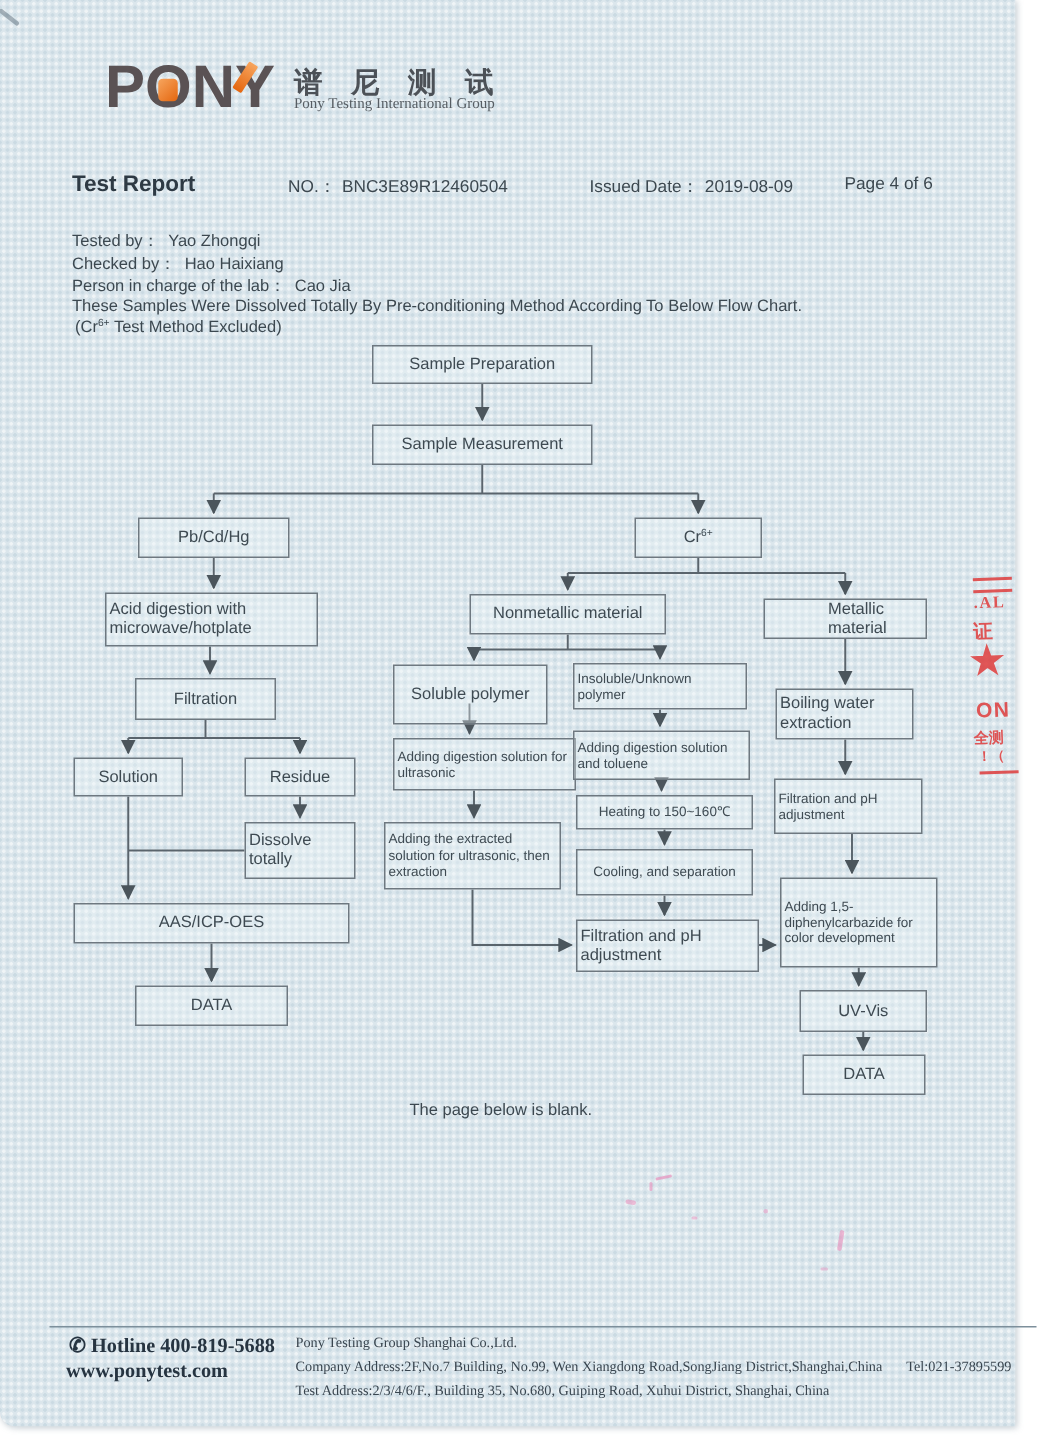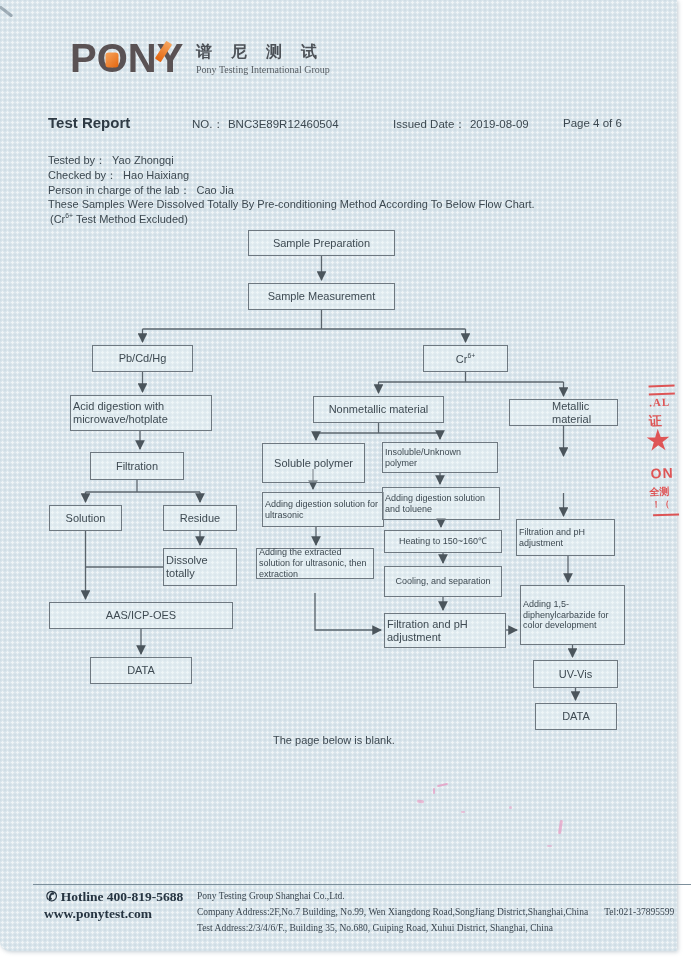--- a/index.html
+++ b/index.html
@@ -12,21 +12,21 @@
          background-size:5px 5px,5px 5px;background-position:0 0,2.5px 2.5px;
          border-bottom-left-radius:10px;box-shadow:1px 1px 4px rgba(110,130,145,.4);}
   
   .logo-word{position:absolute;left:54px;top:38px;font-size:40px;font-weight:bold;
              color:#5a5254;letter-spacing:0px;line-height:1;margin-left:16px;}
   .logo-word .ltr{position:relative;display:inline-block;}
   .o-sq{position:absolute;left:50%;top:54%;width:13px;height:15px;transform:translate(-50%,-50%);
         background:linear-gradient(135deg,#f7a55e,#e4660f);border-radius:3px;}
   .y-tri{position:absolute;left:3px;top:3px;width:7px;height:21px;
          background:linear-gradient(#f7a55e,#e4660f);transform:rotate(33deg);border-radius:1px;}
-  .logo-cn{position:absolute;left:196px;top:42px;font-size:16px;font-weight:bold;
+  .logo-cn{position:absolute;left:196px;top:42px;font-size:19px;font-weight:bold;
            color:#4c5157;letter-spacing:19px;white-space:nowrap;}
   .logo-sub{position:absolute;left:196px;top:64px;font-size:10px;color:#565d63;
             font-family:"Liberation Serif",serif;white-space:nowrap;}
   
   .h-title{position:absolute;left:48px;top:114px;font-size:15px;font-weight:bold;color:#2e3a44;}
   .h-item{position:absolute;top:117px;font-size:11.5px;color:#3c4850;white-space:nowrap;}
   .h-sub{position:absolute;left:0;top:133px;width:677px;text-align:center;
          font-size:11.5px;color:#3c4850;}
   
   .info-line{position:absolute;left:48px;font-size:11px;color:#3c4850;white-space:nowrap;}
@@ -160,39 +160,42 @@
       </div>
     <div class="node" style="left:90px;top:452px;width:94px;height:28px;">
         <span>Filtration</span>
       </div>
     <div class="node" style="left:262px;top:443px;width:103px;height:40px;">
         <span>Soluble polymer</span>
       </div>
     <div class="node sm" style="left:382px;top:442px;width:116px;height:31px;">
         <span>Insoluble/Unknown polymer</span>
       </div>
+    <div class="node" style="left:517px;top:459px;width:92px;height:34px;">
+        <span>Boiling water extraction</span>
+      </div>
     <div class="node" style="left:49px;top:505px;width:73px;height:26px;">
         <span>Solution</span>
       </div>
     <div class="node" style="left:163px;top:505px;width:74px;height:26px;">
         <span>Residue</span>
       </div>
     <div class="node sm" style="left:262px;top:492px;width:122px;height:35px;">
         <span>Adding digestion solution for ultrasonic</span>
       </div>
     <div class="node sm" style="left:382px;top:487px;width:118px;height:33px;">
         <span>Adding digestion solution and toluene</span>
       </div>
     <div class="node sm" style="left:384px;top:530px;width:118px;height:23px;">
         <span>Heating to 150~160℃</span>
       </div>
     <div class="node" style="left:163px;top:548px;width:74px;height:38px;">
         <span>Dissolve totally</span>
       </div>
-    <div class="node sm" style="left:256px;top:548px;width:118px;height:31px;">
+    <div class="node sm" style="left:256px;top:548px;width:118px;height:45px;">
         <span>Adding the extracted solution for ultrasonic, then extraction</span>
       </div>
     <div class="node sm" style="left:384px;top:566px;width:118px;height:31px;">
         <span>Cooling, and separation</span>
       </div>
     <div class="node sm" style="left:516px;top:519px;width:99px;height:37px;">
         <span>Filtration and pH adjustment</span>
       </div>
     <div class="node" style="left:49px;top:602px;width:184px;height:27px;">
         <span>AAS/ICP-OES</span>

